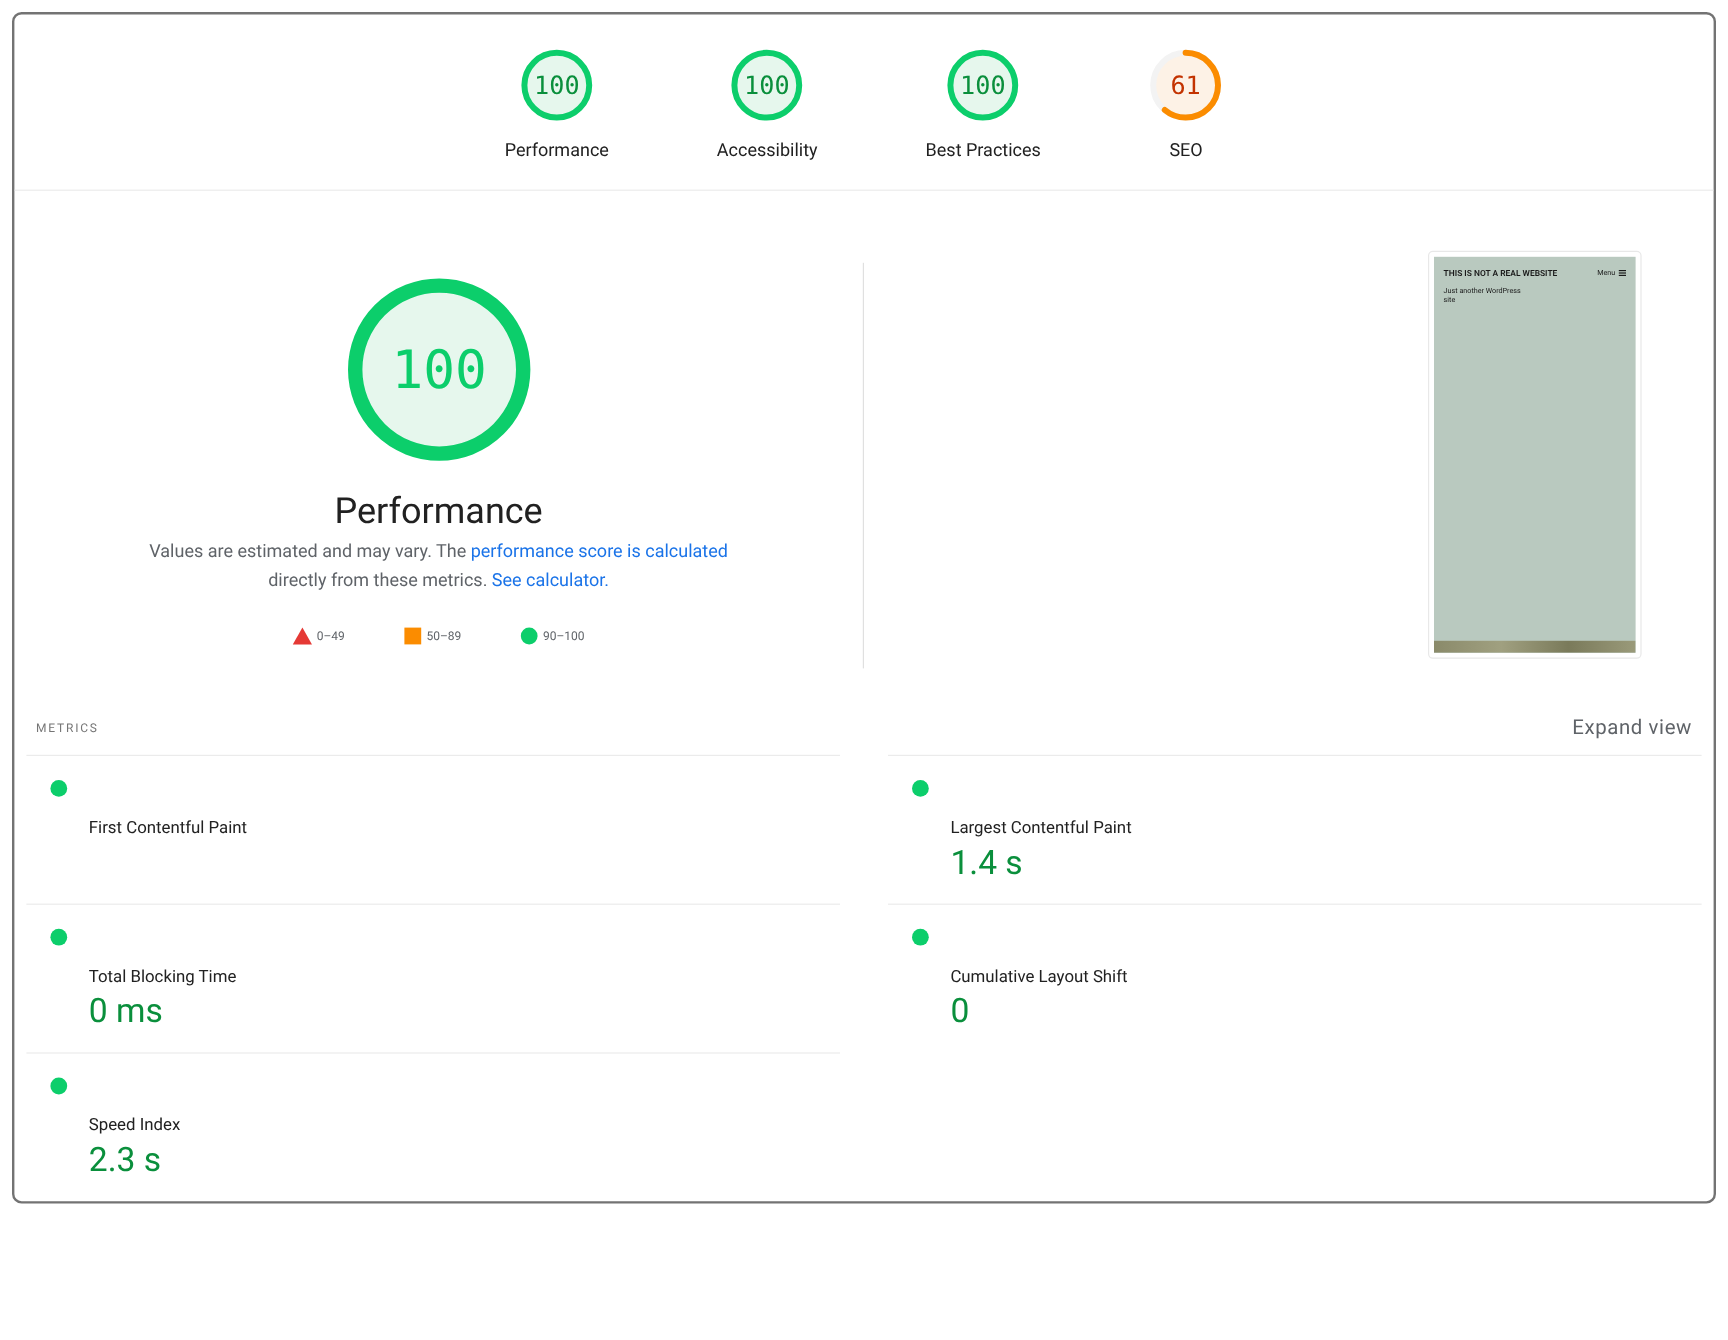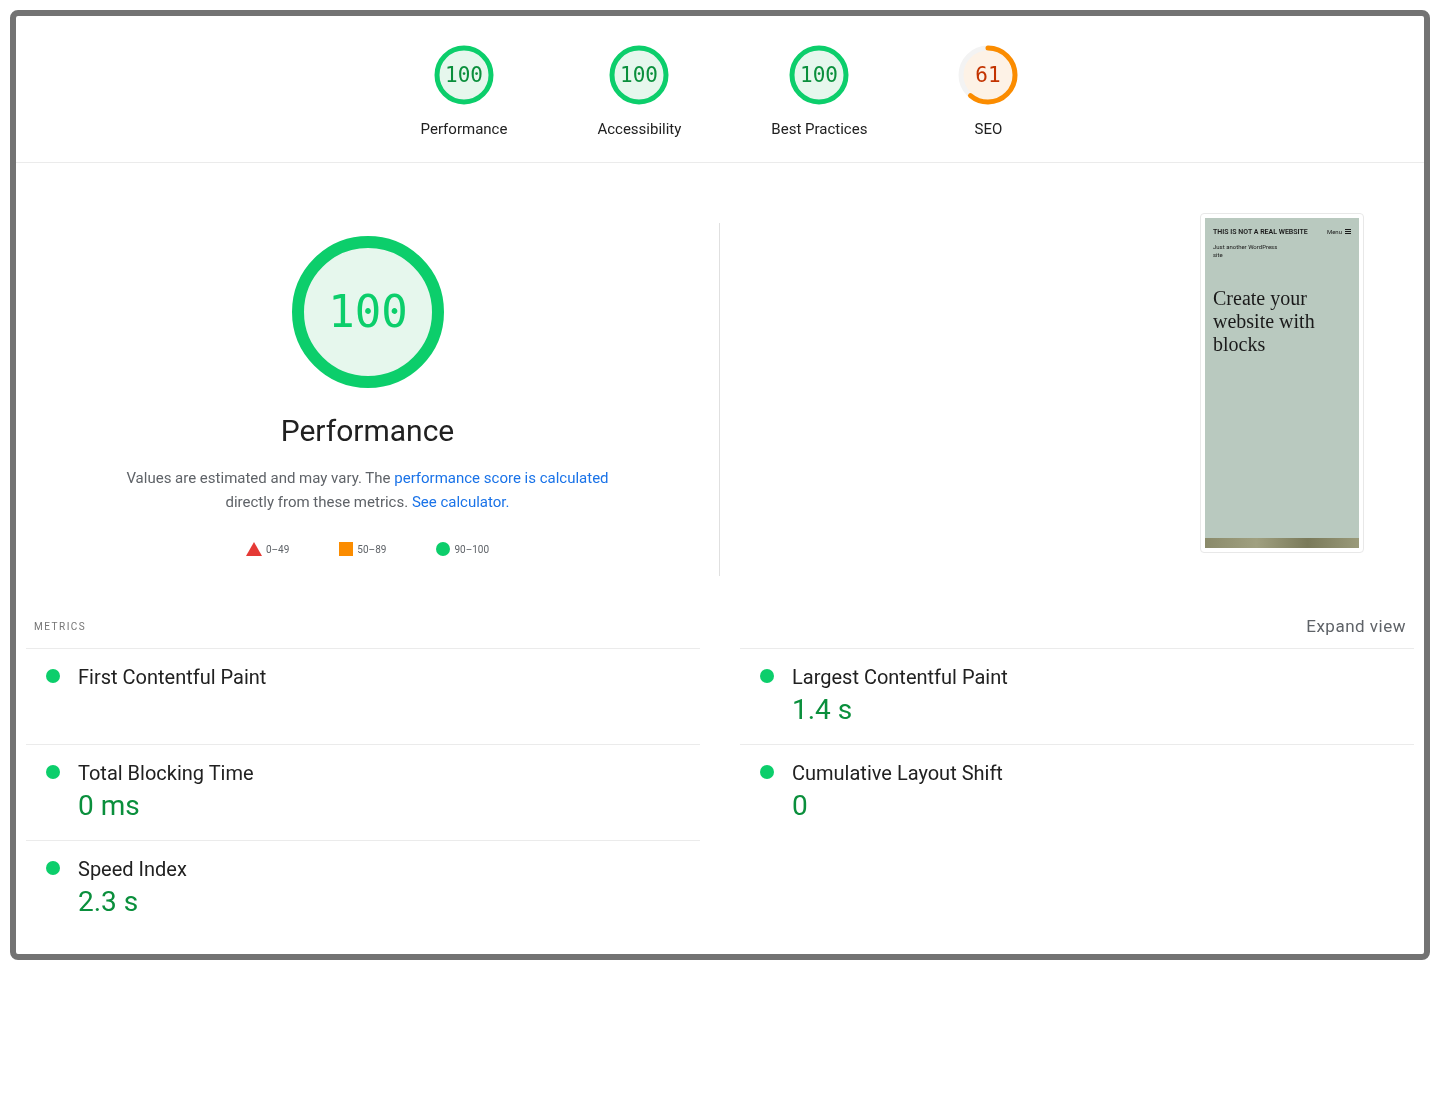--- a/index.html
+++ b/index.html
@@ -3,21 +3,21 @@
 <meta charset="utf-8">
 <style>
 * { box-sizing: border-box; margin: 0; padding: 0; }
 body {
   font-family: -apple-system, BlinkMacSystemFont, "Segoe UI", Roboto, Helvetica, Arial, sans-serif;
   background: #fff;
   color: #212121;
   padding: 10px;
 }
 .report-card {
-  border: 6px solid #737373;
+  border: 2px solid #737373;
   border-radius: 8px;
   overflow: hidden;
   width: 100%;
   min-height: 950px;
   background: #fff;
 }
 .header-gauges {
   display: flex;
   justify-content: center;
   gap: 90px;
@@ -49,21 +49,21 @@
   border-right: 1px solid #e0e0e0;
   padding: 10px 40px 20px;
 }
 .big-score-title {
   margin-top: 22px;
   font-size: 30px;
   color: #212121;
   font-weight: 400;
 }
 .score-desc {
-  margin-top: 18px;
+  margin-top: 3px;
   font-size: 15px;
   color: #5f6368;
   text-align: center;
   line-height: 1.6;
   max-width: 520px;
 }
 .score-desc a { color: #1a73e8; text-decoration: none; }
 .legend {
   display: flex;
   gap: 50px;
@@ -93,21 +93,21 @@
   background: #0cce6b;
 }
 .main-right {
   width: 50%;
   position: relative;
 }
 .preview-wrap {
   position: absolute;
   right: 60px;
   top: -10px;
-  width: 164px;
+  width: 178px;
   padding: 4px;
   border: 1px solid #e8e8e8;
   border-radius: 4px;
   background: #fff;
 }
 .preview {
   width: 100%;
   height: 330px;
   background: #b9c9bf;
   position: relative;
@@ -186,22 +186,23 @@
 }
 .metric-dot {
   width: 14px; height: 14px;
   border-radius: 50%;
   background: #0cce6b;
   margin-top: 4px;
   flex-shrink: 0;
 }
 .metric-body { flex: 1; }
 .metric-name {
-  font-size: 20px;
+  font-size: 14px;
   color: #212121;
+  margin-top: 36px;
 }
 .metric-value {
   font-size: 28px;
   color: #0a8f3c;
   margin-top: 4px;
   font-weight: 400;
 }
 .hamburger-icon {
   display: inline-flex;
   flex-direction: column;
@@ -287,21 +288,20 @@
             <div class="preview-menu">
               <span>Menu</span>
               <span class="hamburger-icon">
                   <span></span>
                   <span></span>
                   <span></span>
                 </span>
             </div>
           </div>
           <div class="preview-tagline">Just another WordPress site</div>
-          <div class="preview-hero">Create your website with blocks</div>
           <div class="preview-bottom"></div>
         </div>
       </div>
     </div>
   </div>
 
   <div class="metrics-header">
     <div class="metrics-title">METRICS</div>
     <div class="expand-view">Expand view</div>
   </div>

